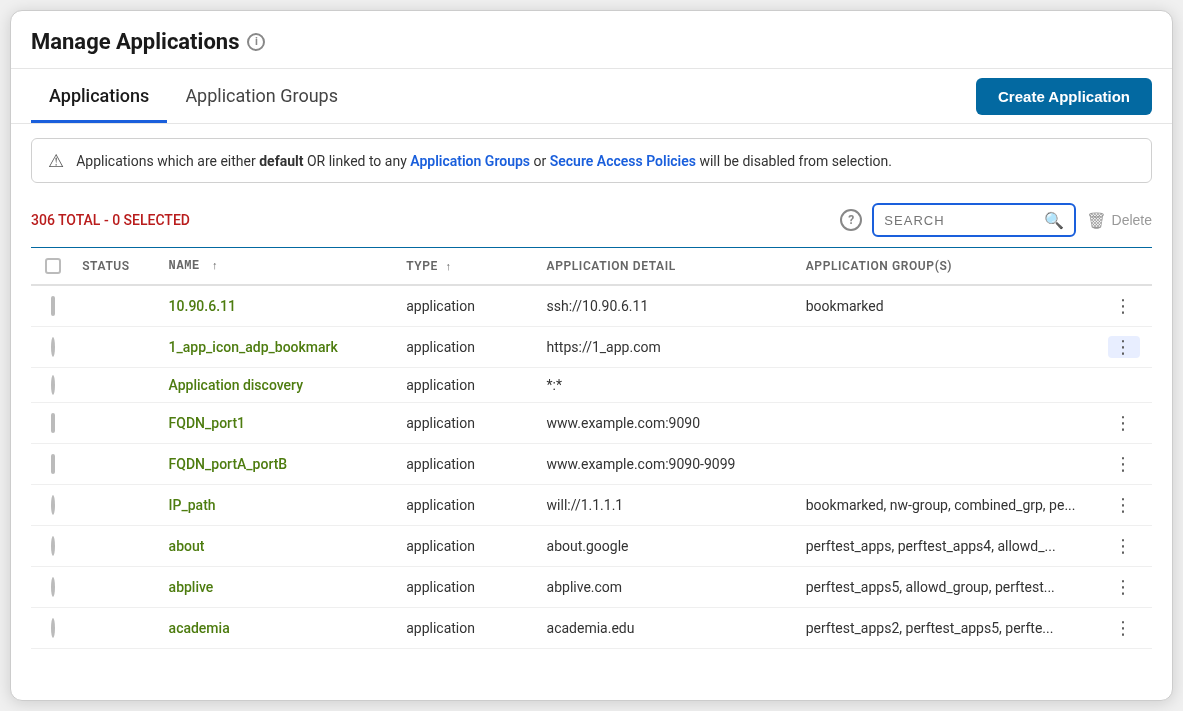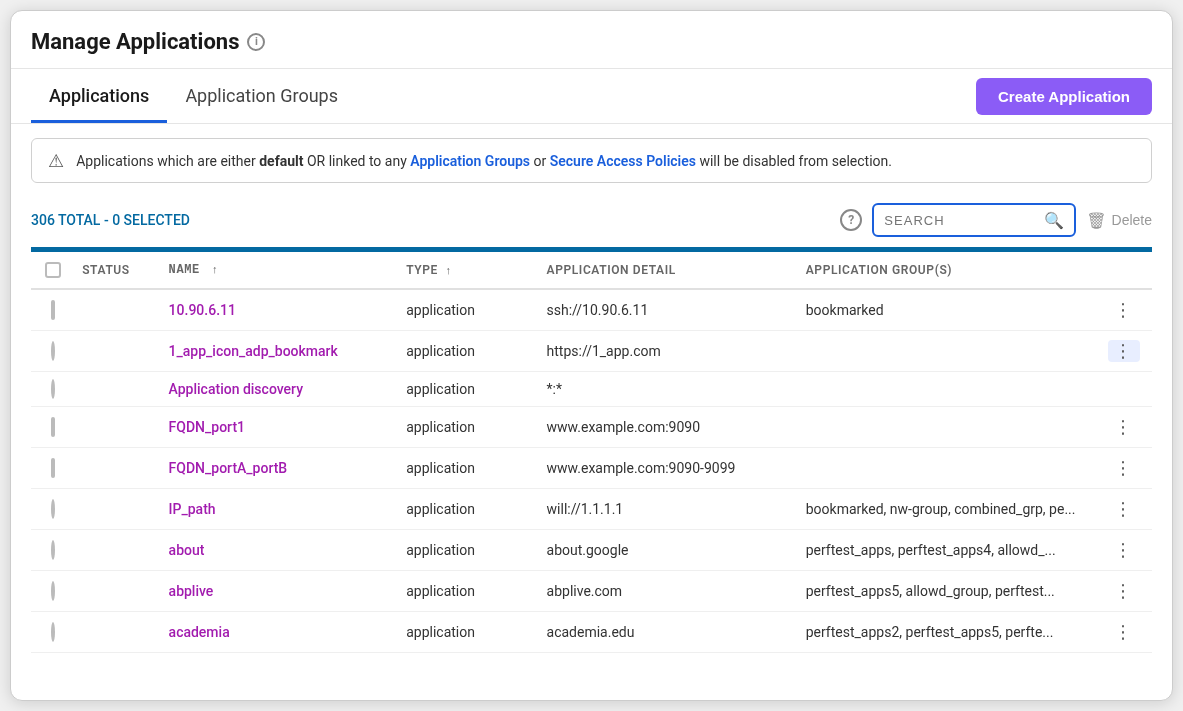--- a/index.html
+++ b/index.html
@@ -64,21 +64,21 @@
       cursor: pointer;
       border-bottom: 3px solid transparent;
       text-decoration: none;
     }
     .tab.active {
       color: #1a1a1a;
       border-bottom: 3px solid #1a5fdc;
       font-weight: 500;
     }
     .create-btn {
-      background: #8b5cf6;
+      background: #0369a1;
       color: #fff;
       border: none;
       border-radius: 6px;
       padding: 10px 22px;
       font-size: 15px;
       font-weight: 600;
       cursor: pointer;
       white-space: nowrap;
     }
     .alert-bar {
@@ -100,21 +100,21 @@
     .alert-bar a { color: #1a5fdc; text-decoration: none; font-weight: 600; }
     .alert-bar strong { font-weight: 700; }
     .toolbar {
       display: flex;
       align-items: center;
       justify-content: space-between;
       padding: 6px 20px 10px 20px;
     }
     .total-label {
       font-size: 14px;
-      color: #0369a1;
+      color: #b91c1c;
       font-weight: 500;
     }
     .toolbar-right {
       display: flex;
       align-items: center;
       gap: 10px;
     }
     .help-icon {
       width: 22px;
       height: 22px;
@@ -168,21 +168,21 @@
     .table-container {
       padding: 0 20px 10px 20px;
       overflow-x: auto;
     }
     table {
       width: 100%;
       border-collapse: collapse;
       font-size: 14px;
     }
     thead tr {
-      border-top: 5px solid #0369a1;
+      border-top: 1px solid #0369a1;
       border-bottom: 2px solid #e0e0e0;
     }
     thead th {
       padding: 10px 8px;
       text-align: left;
       font-size: 12px;
       font-weight: 600;
       color: #666;
       letter-spacing: 0.05em;
       text-transform: uppercase;
@@ -197,21 +197,21 @@
     th.col-action { width: 40px; }
     tbody tr {
       border-bottom: 1px solid #efefef;
     }
     tbody td {
       padding: 9px 8px;
       color: #333;
       vertical-align: middle;
     }
     .app-link {
-      color: #a21caf;
+      color: #4d7c0f;
       text-decoration: none;
       font-weight: 500;
     }
     .checkbox-wrap {
       display: flex;
       align-items: center;
       justify-content: center;
     }
     .check-input {
       width: 16px;

